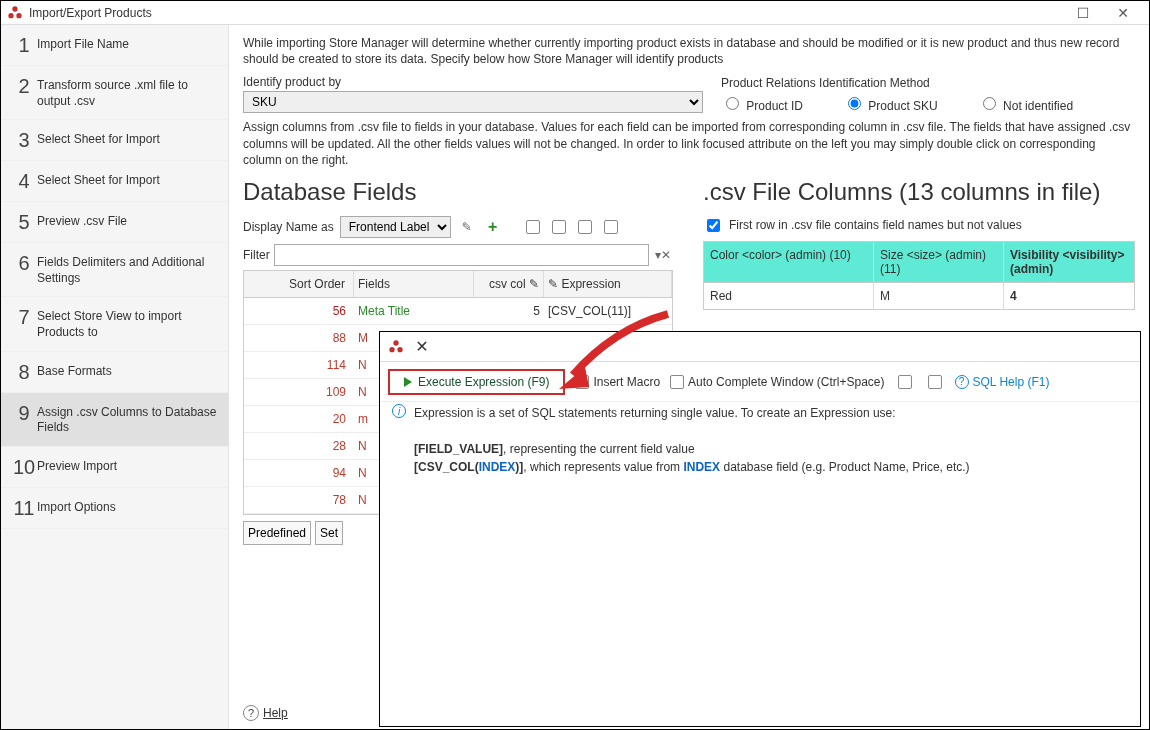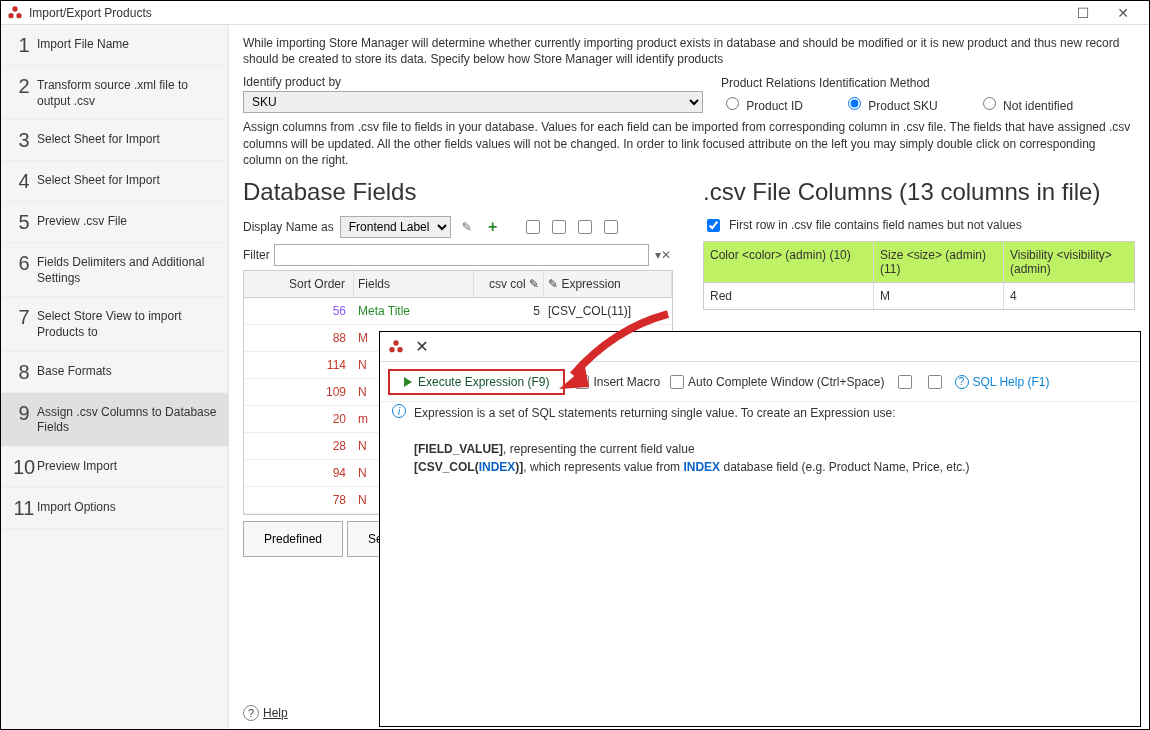--- a/index.html
+++ b/index.html
@@ -38,36 +38,36 @@
   .grid { border:1px solid #ccc; }
   .grid-head { display:flex; background:#f4f4f4; border-bottom:1px solid #ccc; font-size:12px; }
   .gh { padding:6px 4px; border-right:1px solid #ddd; }
   .gh.so { width:110px; text-align:right; padding-right:8px; }
   .gh.fi { width:120px; }
   .gh.cc { width:70px; text-align:right; }
   .gh.ex { flex:1; }
   .grid-row { display:flex; border-bottom:1px solid #eee; padding:4px 0; font-size:12px; }
   .gc { padding:2px 4px; }
   .gc.so { width:110px; text-align:right; color:#c0392b; padding-right:8px; }
-  .gc.so.green { color:#8b5cf6; }
+  .gc.so.green { color:#b91c1c; }
   .gc.fi { width:120px; color:#c0392b; white-space:nowrap; overflow:hidden; }
   .gc.fi.green { color:#2a8a2a; }
   .gc.cc { width:70px; text-align:right; }
   .gc.ex { flex:1; }
   .btns-row { display:flex; gap:4px; margin-top:6px; }
-  .btns-row button { height:36px; padding:0 20px; border:1px solid #aaa; background:#f8f8f8; font-size:12px; cursor:pointer; }
+  .btns-row button { height:24px; padding:0 4px; border:1px solid #aaa; background:#f8f8f8; font-size:12px; cursor:pointer; }
   .csvcols { flex:1; }
   .chk-row { display:flex; align-items:center; gap:6px; font-size:12px; margin-bottom:6px; }
   .csv-table { border:1px solid #ccc; font-size:12px; }
-  .csv-head { display:flex; background:#bef264; border-bottom:1px solid #ccc; }
+  .csv-head { display:flex; background:#5eead4; border-bottom:1px solid #ccc; }
   .csv-head>div, .csv-body>div { padding:6px 6px; }
   .csv-body { display:flex; }
   .csv-c1 { width:170px; border-right:1px solid #ddd; }
   .csv-c2 { width:130px; border-right:1px solid #ddd; }
-  .csv-c3 { flex:1; }
+  .csv-c3 { flex:1;font-weight:bold; }
   .helpbar { position:absolute; left:14px; bottom:8px; display:flex; align-items:center; gap:4px; font-size:12px; color:#444; }
   .helpbar .q { width:16px; height:16px; border:1px solid #888; border-radius:50%; display:flex; align-items:center; justify-content:center; font-size:11px; }
   .helpbar a { color:#333; }
 
   
   .ee { position:absolute; left:378px; top:330px; right:8px; bottom:2px; background:#fff; border:1px solid #000; display:flex; flex-direction:column; }
   .ee-title { height:30px; display:flex; align-items:center; padding:0 8px; border-bottom:1px solid #ddd; }
   .ee-title .logo { width:16px; height:16px; margin-right:6px; }
   .ee-title .t { flex:1; font-size:12px; }
   .ee-title .close { width:24px; text-align:center; font-size:16px; cursor:pointer; }

